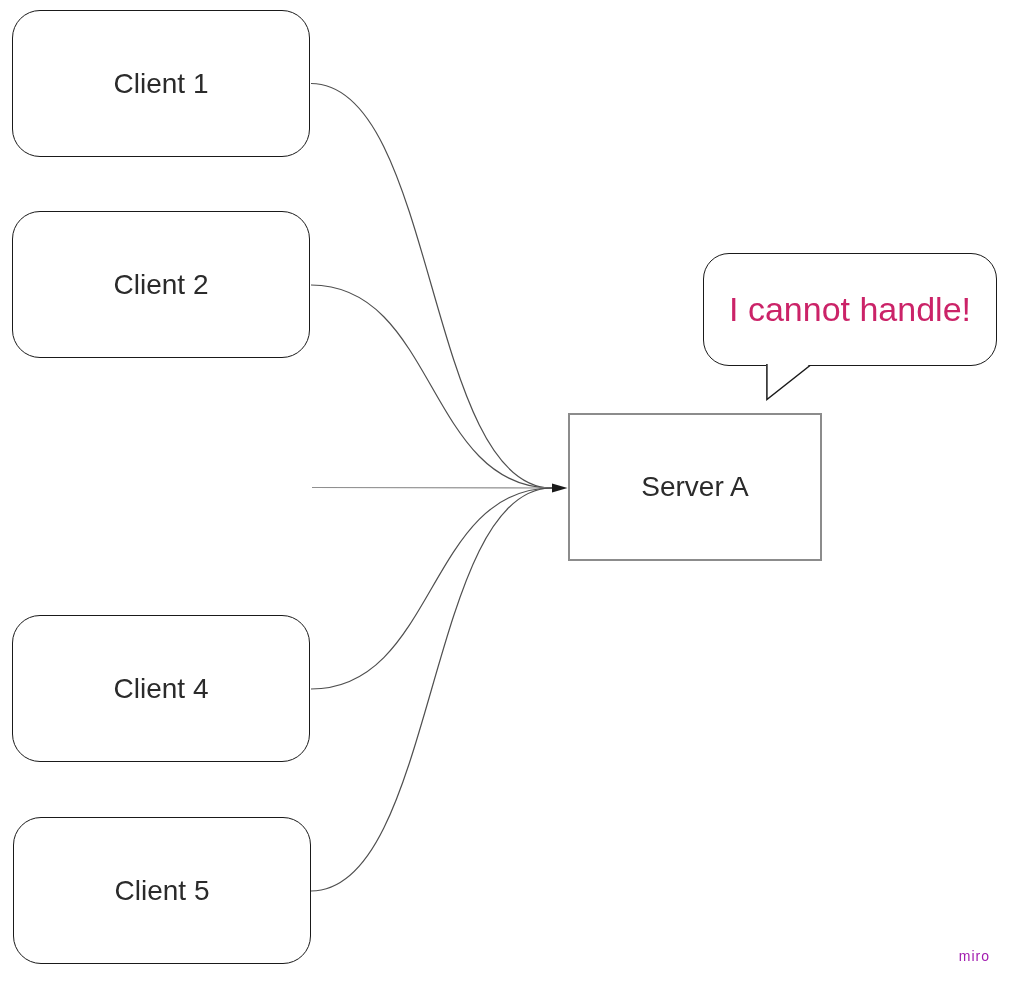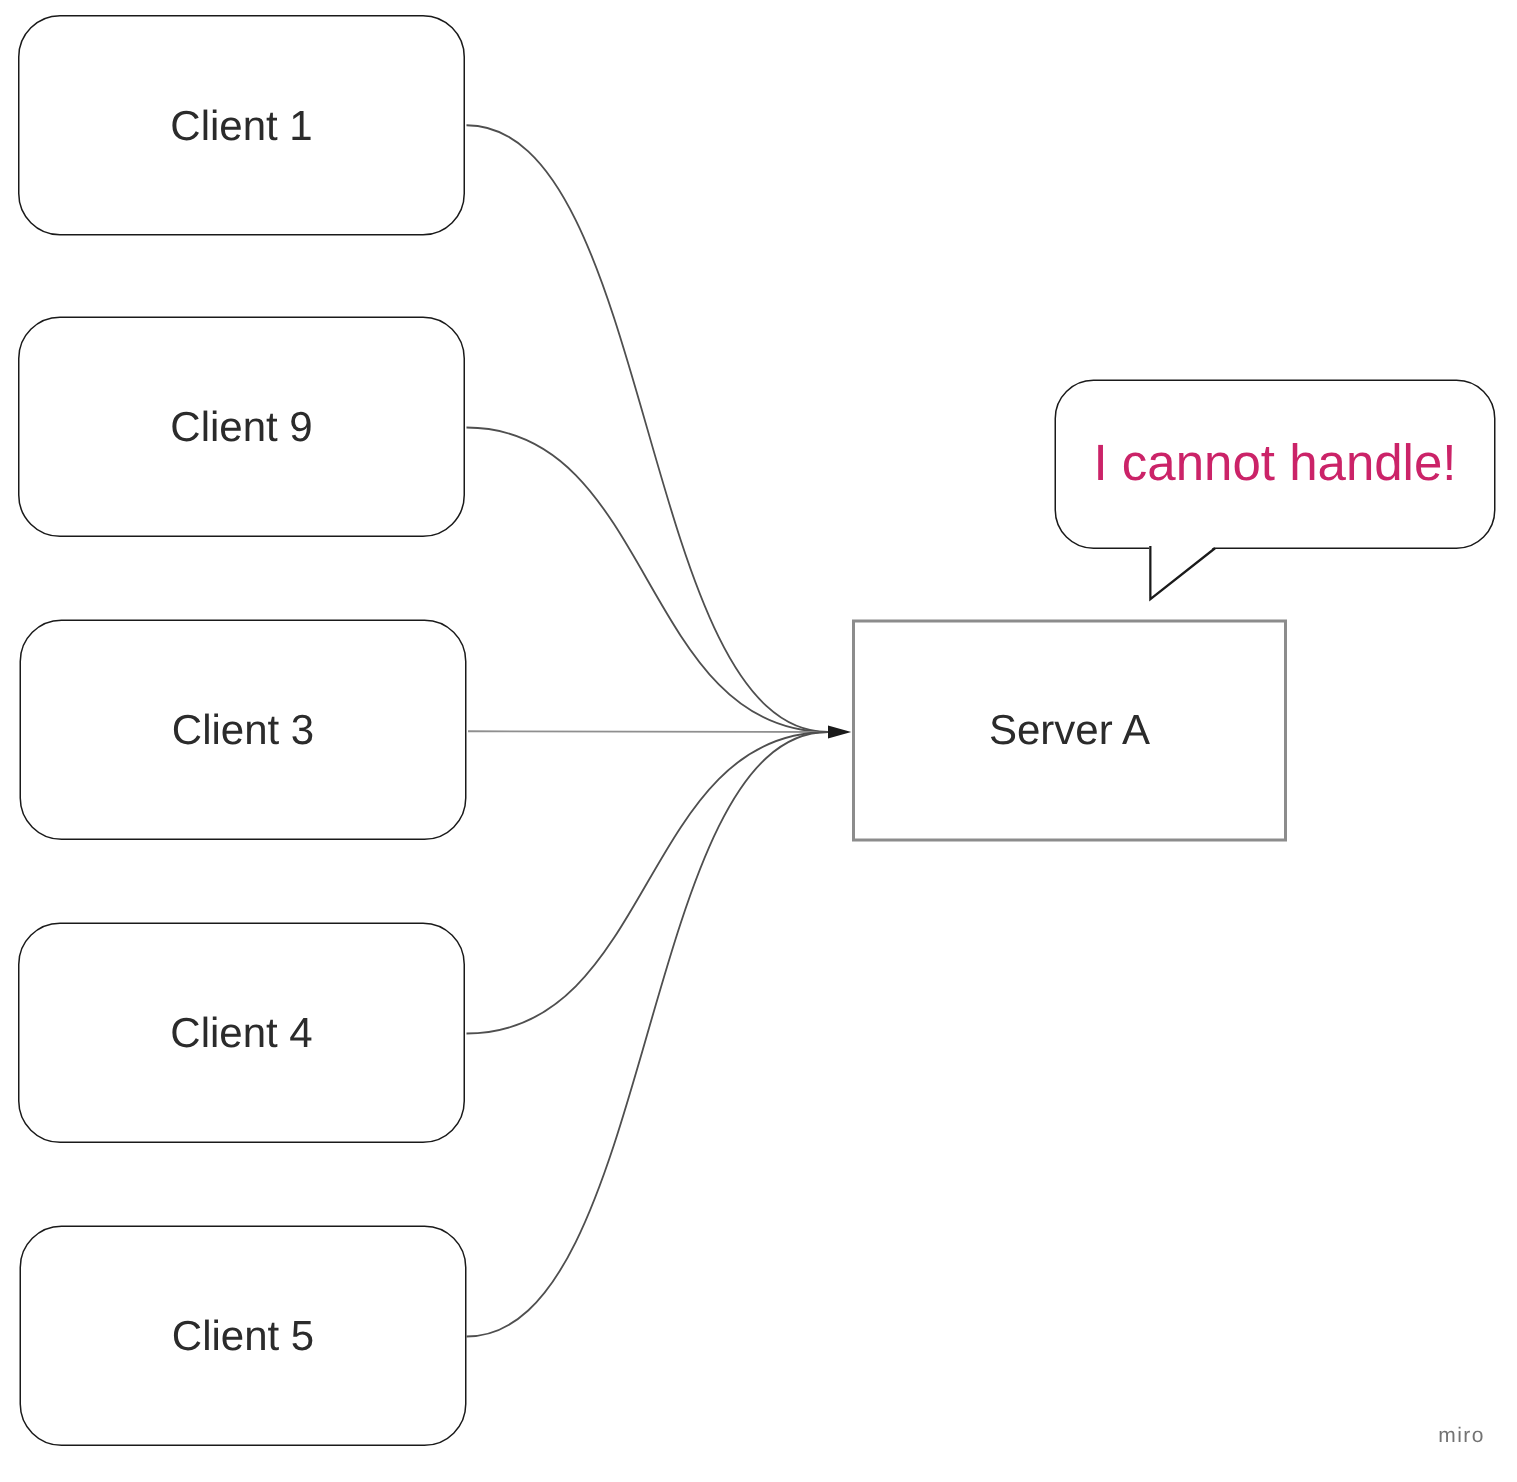--- a/index.html
+++ b/index.html
@@ -38,21 +38,21 @@
   }
   .client-1 { left: 12px;  top: 10px;  }
   .client-2 { left: 12px;  top: 211px; }
   .client-3 { left: 13px;  top: 413px; }
   .client-4 { left: 12px;  top: 615px; }
   .client-5 { left: 13px;  top: 817px; }
   .server-box {
     position: absolute;
     left: 568px;
     top: 413px;
-    width: 290px;
+    width: 254px;
     height: 148px;
     background: #ffffff;
     border: 2px solid #8c8c8c;
     display: flex;
     align-items: center;
     justify-content: center;
     z-index: 2;
     box-sizing: border-box;
   }
   .callout-bubble {
@@ -93,38 +93,35 @@
   .connector-straight {
     fill: none;
     stroke: #8f8f8f;
     stroke-width: 1.2;
   }
   .watermark {
     position: absolute;
     right: 21px;
     bottom: 24px;
     font-size: 14px;
-    color: #737373;
+    color: #a21caf;
     letter-spacing: 1px;
     z-index: 4;
   }
 </style>
 </head>
 <body>
 
 <div class="canvas">
 
   <div class="client-box client-1">
     <span class="shape-label">Client 1</span>
   </div>
   <div class="client-box client-2">
-    <span class="shape-label">Client 9</span>
-  </div>
-  <div class="client-box client-3">
-    <span class="shape-label">Client 3</span>
+    <span class="shape-label">Client 2</span>
   </div>
   <div class="client-box client-4">
     <span class="shape-label">Client 4</span>
   </div>
   <div class="client-box client-5">
     <span class="shape-label">Client 5</span>
   </div>
 
   <div class="server-box">
     <span class="shape-label">Server A</span>

